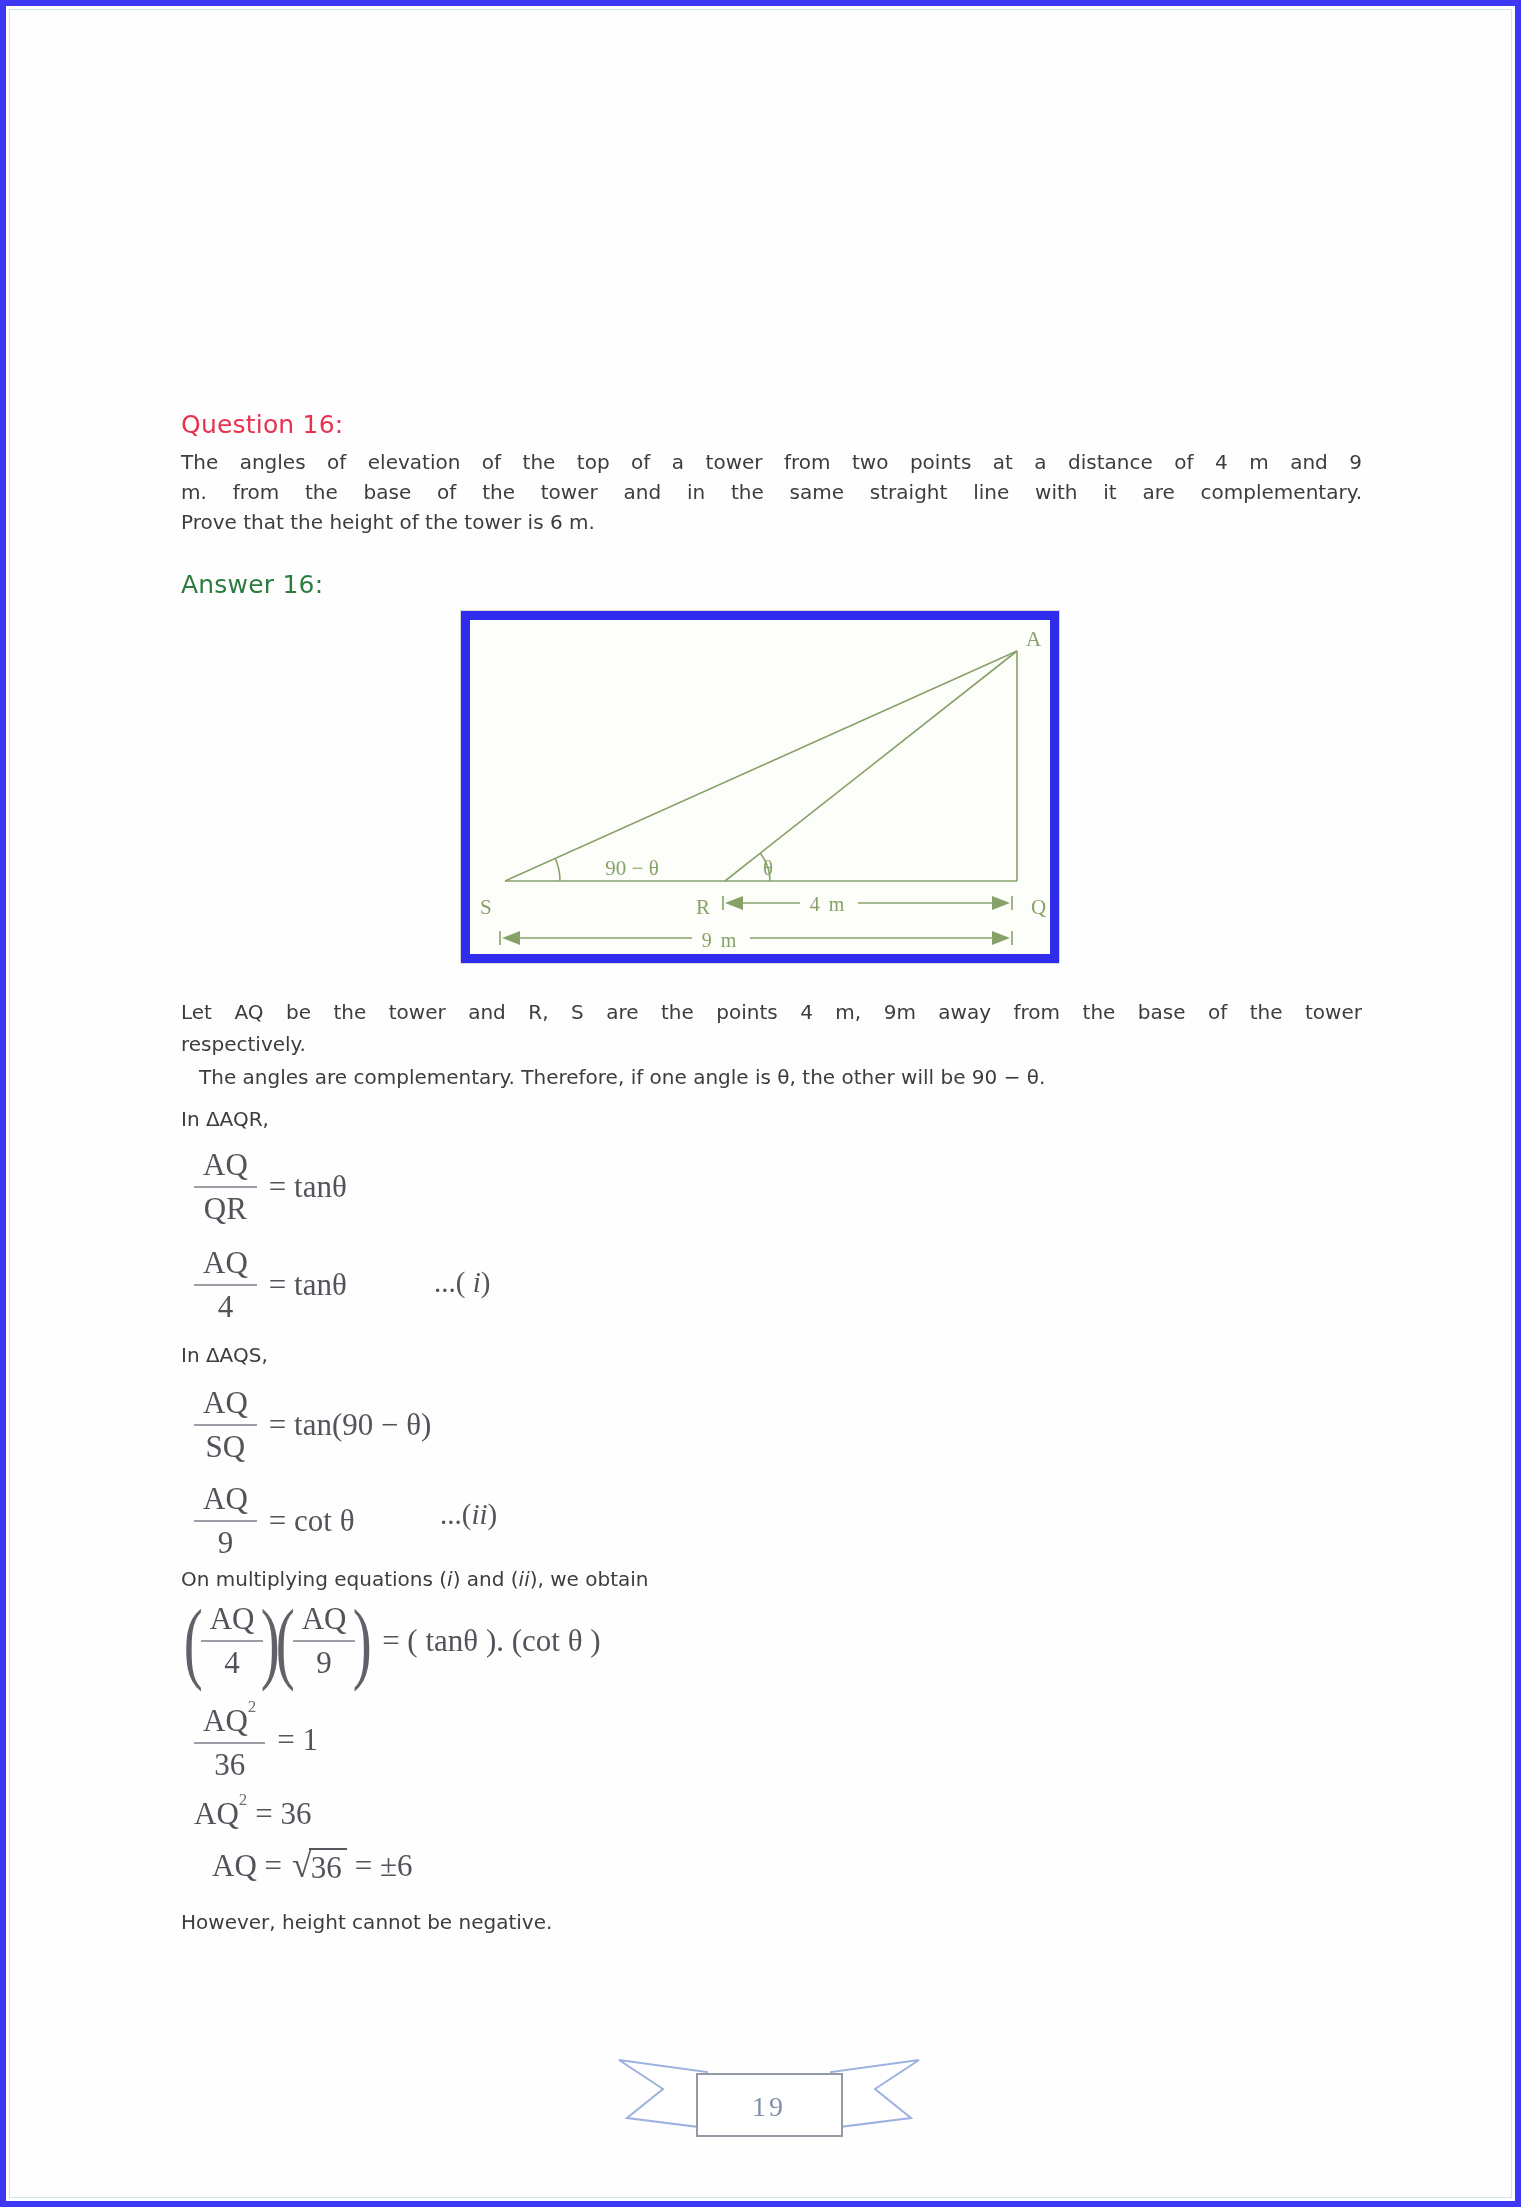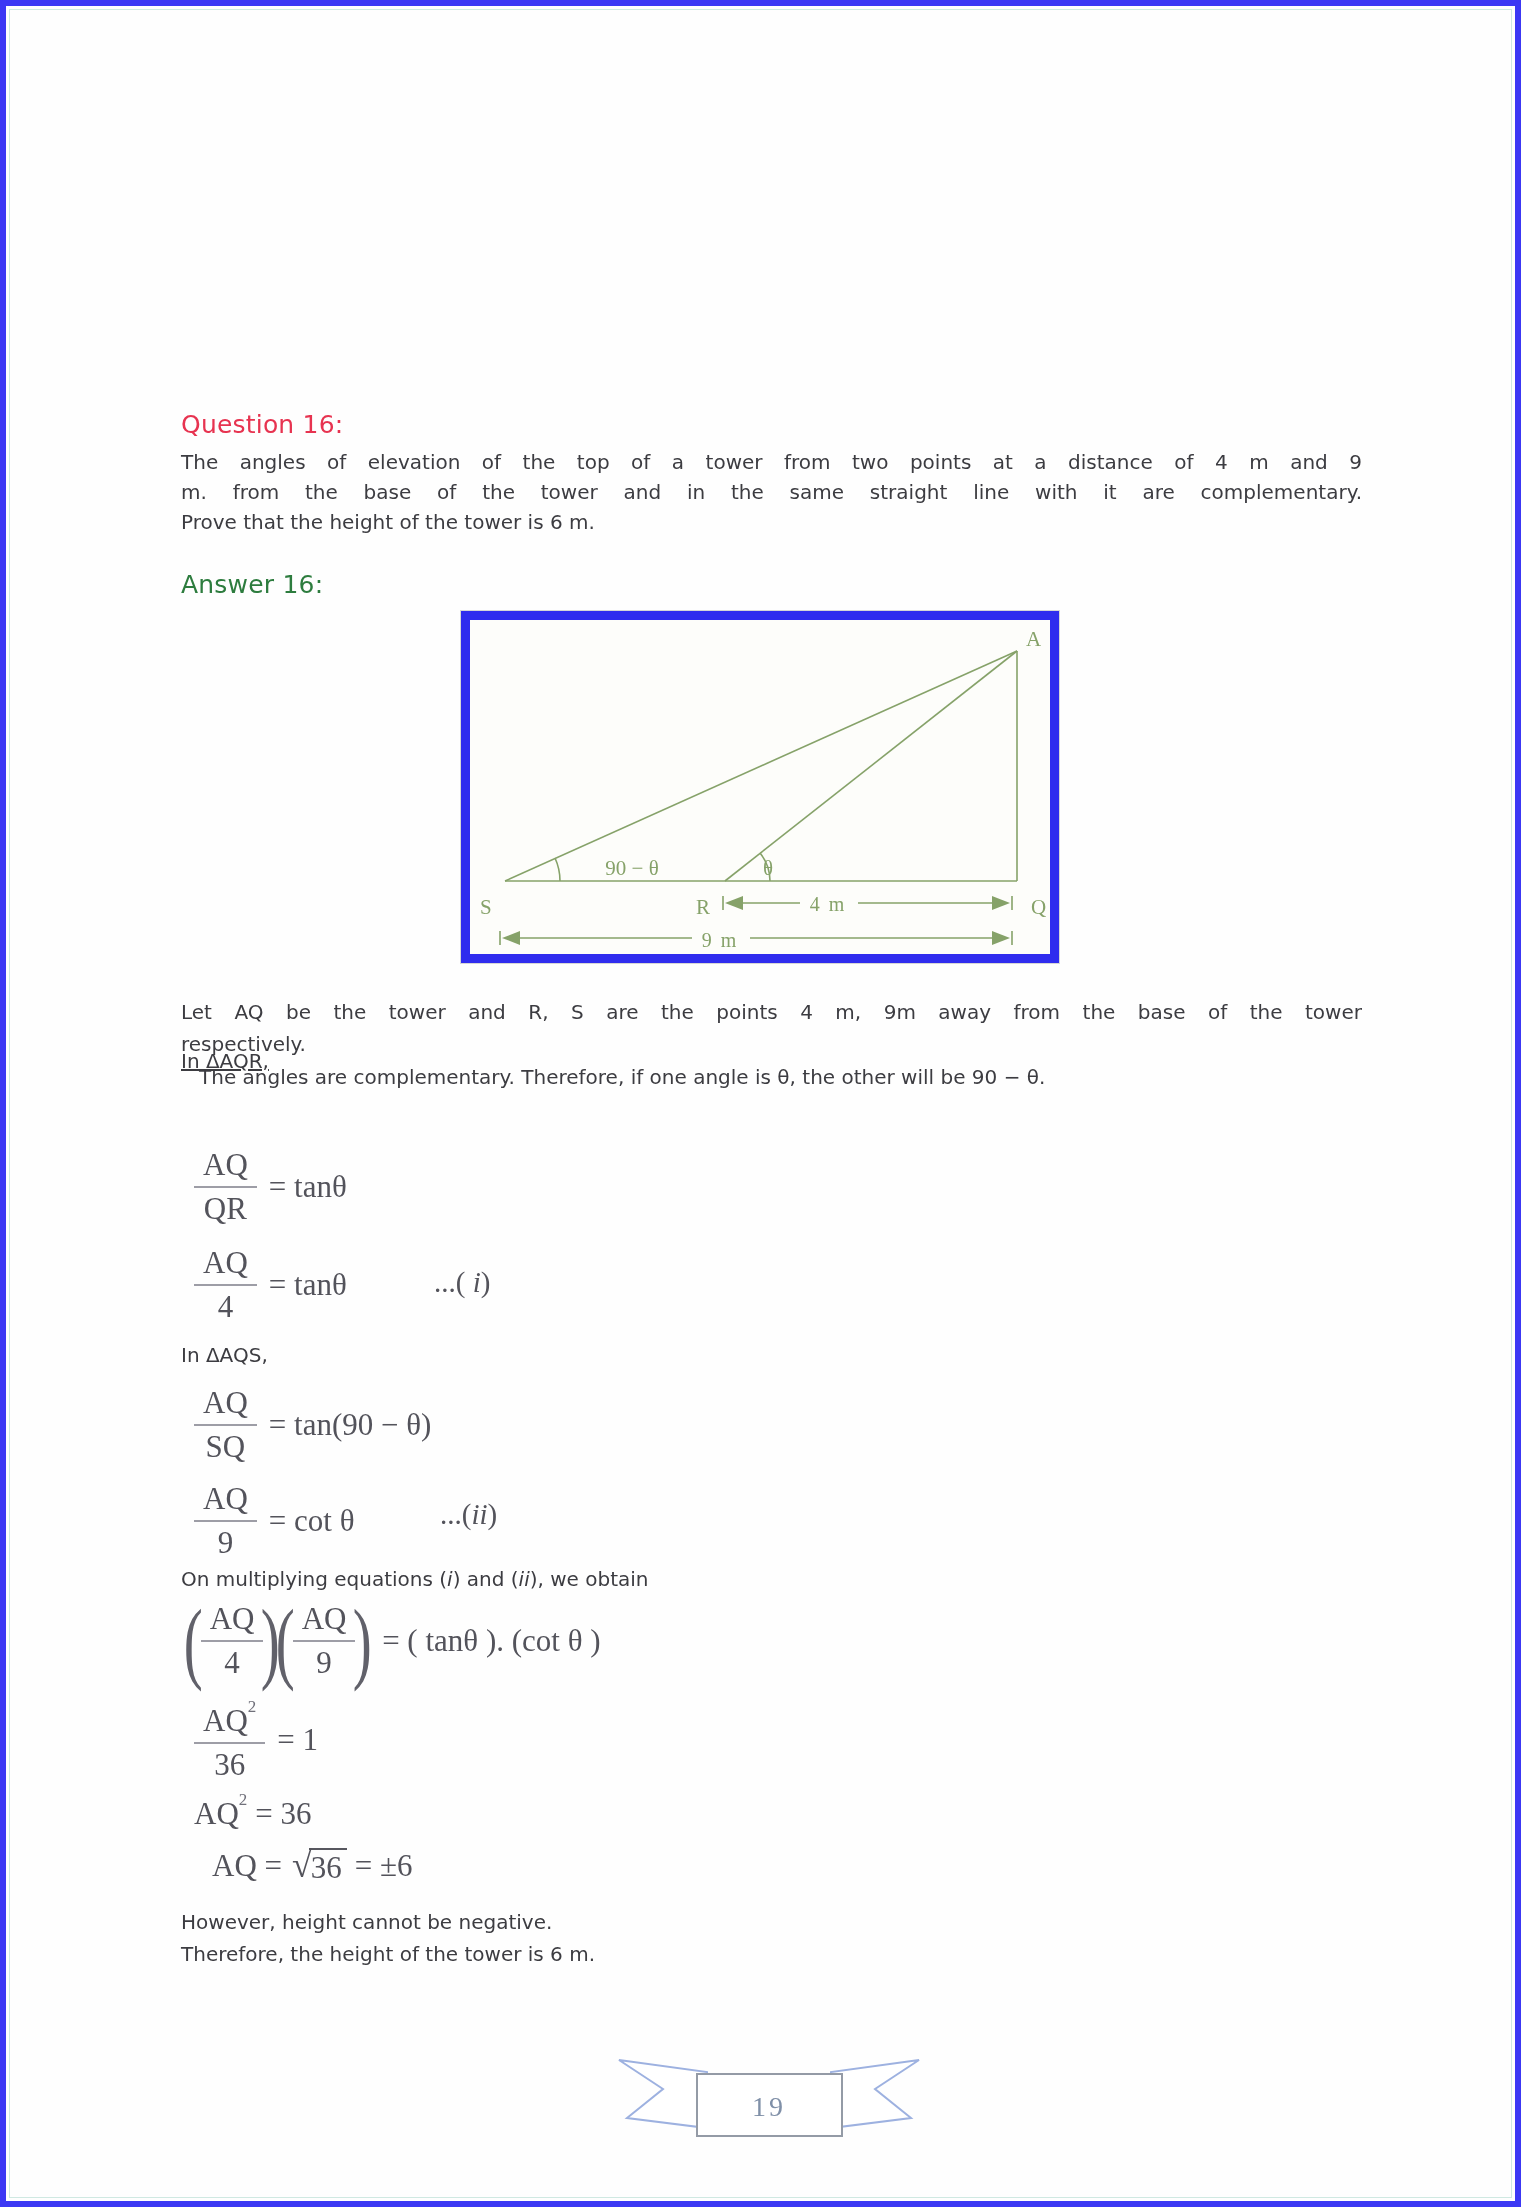--- a/index.html
+++ b/index.html
@@ -84,21 +84,21 @@
       <text x="162" y="255" text-anchor="middle">90 − θ</text>
       <text x="293" y="255">θ</text>
       <text x="358" y="291" text-anchor="middle" class="dim-label">4 m</text>
       <text x="250" y="327" text-anchor="middle" class="dim-label">9 m</text>
     </svg>
   </div>
 
   <div class="bt just" style="left:175px;top:991px;">Let AQ be the tower and R, S are the points 4 m, 9m away from the base of the tower</div>
   <div class="bt" style="left:175px;top:1023px;">respectively.</div>
   <div class="bt" style="left:175px;top:1056px;margin-left:18px;">The angles are complementary. Therefore, if one angle is θ, the other will be 90 − θ.</div>
-  <div class="bt" style="left:175px;top:1040px;text-decoration:underline;">In ΔAQR,</div>
+  <div class="bt" style="left:175px;top:1098px;">In ΔAQR,</div>
 
   <div class="eq" style="left:188px;top:1142px;">
     <span class="frac">
       <span class="num">AQ</span>
       <span class="den">QR</span>
     </span>
     <span class="rhs">= tanθ</span>
   </div>
 
   <div class="eq" style="left:188px;top:1240px;">
@@ -169,21 +169,20 @@
   <div class="eq" style="left:206px;top:1842px;">
     <span>AQ =</span>
     <span class="sqrt">
       <span class="sign">√</span>
       <span class="radicand">36</span>
     </span>
     <span class="rhs" style="margin-left:8px;">= ±6</span>
   </div>
 
   <div class="bt" style="left:175px;top:1901px;">However, height cannot be negative.</div>
-  <div class="bt" style="left:175px;top:1933px;">Therefore, the height of the tower is 6 m.</div>
 
   <svg class="abs" style="left:601px;top:2040px;" width="320" height="106" viewBox="0 0 320 106">
     <g fill="#ffffff" stroke="#9db1e0" stroke-width="2" stroke-linejoin="miter">
       <polygon points="12,14 100,26 100,82 20,72 56,43"></polygon>
       <polygon points="312,14 224,26 224,82 304,72 268,43"></polygon>
     </g>
     <rect x="90" y="28" width="145" height="62" fill="#ffffff" stroke="#949ba6" stroke-width="2"></rect>
     <text x="162" y="70" text-anchor="middle" font-family="Liberation Serif, serif" font-size="28" letter-spacing="3" fill="#8090a8">19</text>
   </svg>
 </div>

